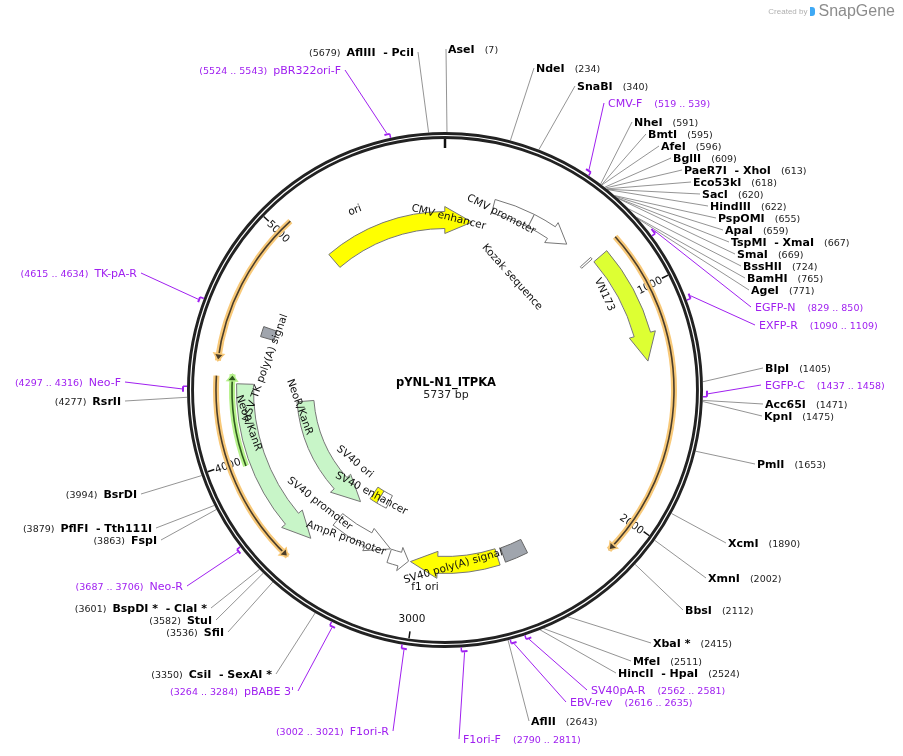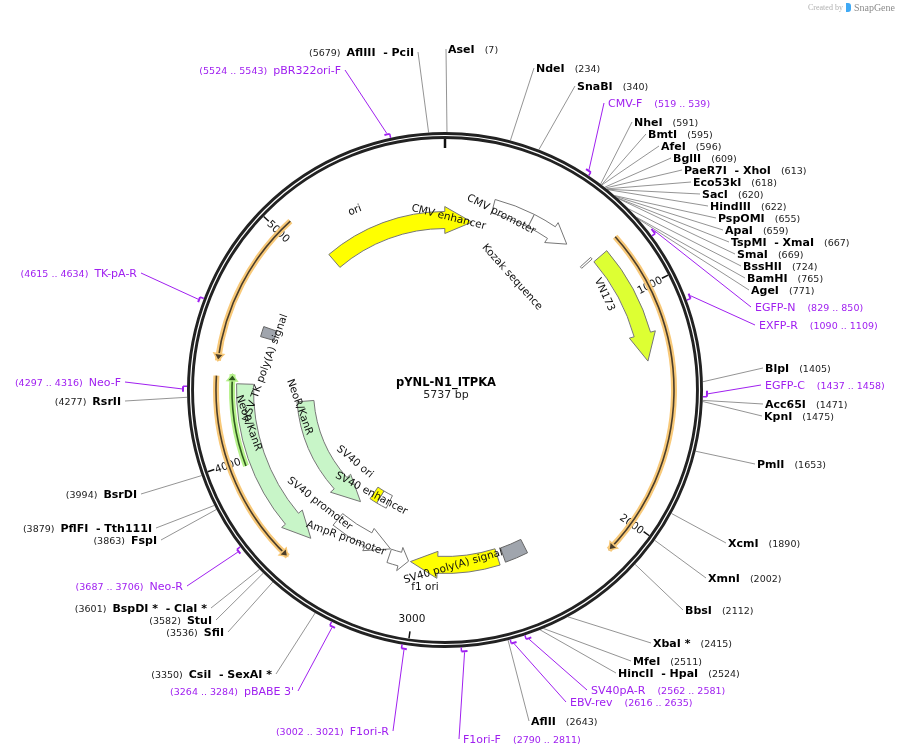--- a/index.html
+++ b/index.html
@@ -1,21 +1,21 @@
 <!DOCTYPE html>
 <html><head>
 <meta charset="utf-8">
 <style>
   html, body { margin: 0; padding: 0; background: #ffffff; }
   body { width: 903px; height: 756px; position: relative; overflow: hidden;
          font-family: "DejaVu Sans", sans-serif; }
   #map { position: absolute; left: 0; top: 0; }
   .credit { position: absolute; right: 8px; top: 2px; font-size: 8px; color: #b0b0b0;
-            font-family: Liberation Serif, serif; display: flex; align-items: center; gap: 3px; }
-  .credit .brand { font-size: 10px; color: #8c8c8c; }
+            font-family: Liberation Sans, sans-serif; display: flex; align-items: center; gap: 3px; }
+  .credit .brand { font-size: 16px; color: #8c8c8c; }
   .credit .logo { width: 5px; height: 9px; background: #3fa9f5; border-radius: 0 3px 3px 0; display:inline-block; }
   svg text { font-family: "DejaVu Sans", sans-serif; }
   .enz { font-size: 11px; font-weight: bold; fill: #000; }
   .pos { font-size: 9.5px; fill: #222; }
   .prim { font-size: 11px; fill: #a020f0; }
   .primpos { font-size: 9.5px; fill: #a020f0; }
   .feat-label { font-size: 10.5px; fill: #111; }
   .tick { font-size: 10.5px; fill: #111; }
   .title { font-size: 11.5px; font-weight: bold; fill: #000; }
   .subtitle { font-size: 11px; fill: #222; }

